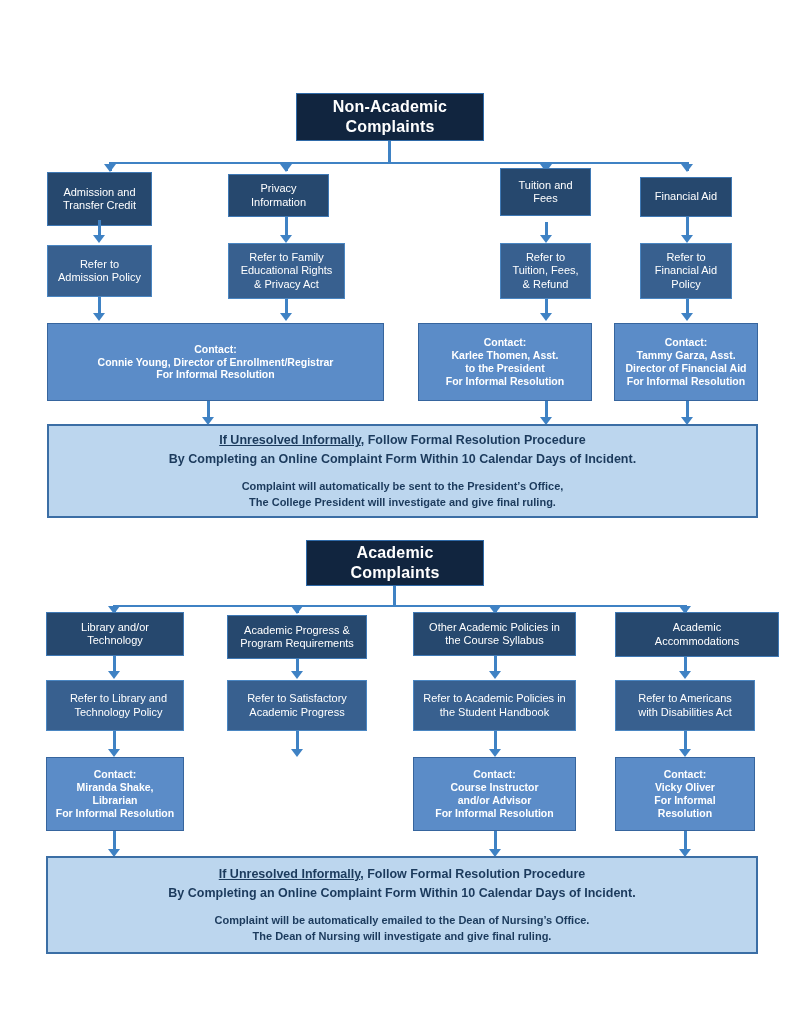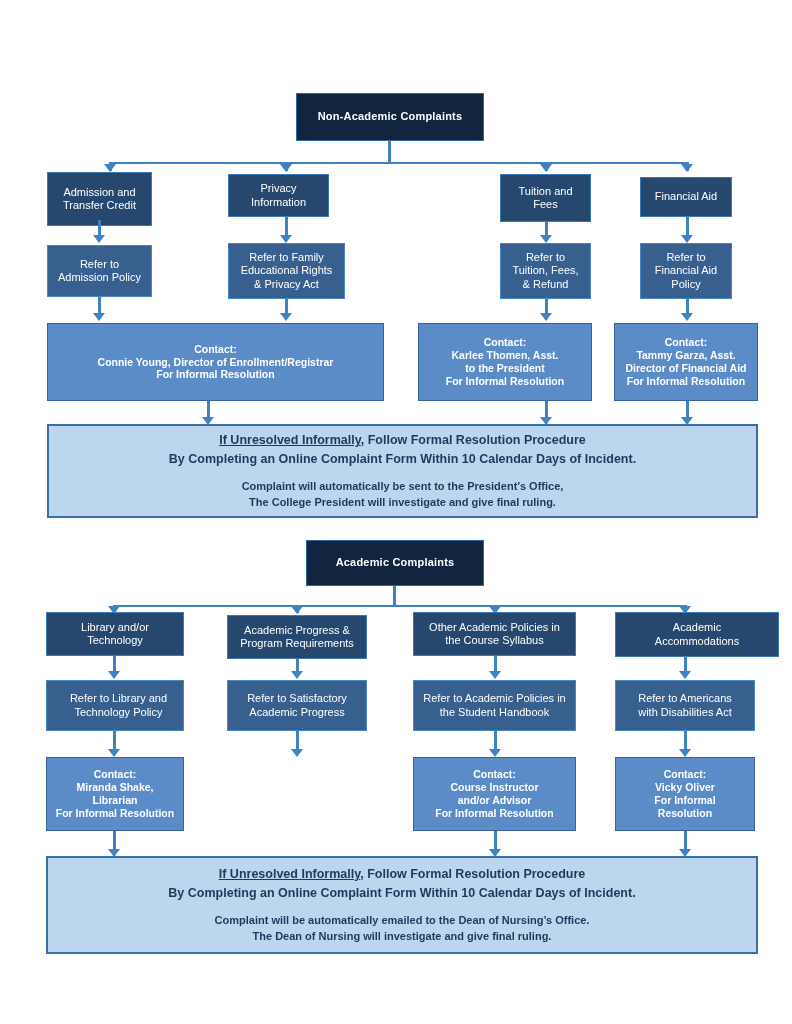--- a/index.html
+++ b/index.html
@@ -27,21 +27,21 @@
     line-height: 1.22;
     white-space: pre-line;
     padding: 2px 3px;
   }
 
   
   .title-box {
     background: #11253f;
     border: 1px solid #2f6aa8;
     font-weight: bold;
-    font-size: 11px;
+    font-size: 16px;
     letter-spacing: .2px;
   }
 
   
   .cat-box {
     background: #26486e;
     border: 1px solid #3f79b5;
     font-size: 11px;
   }
 
@@ -127,21 +127,21 @@
   <div class="v-line" style="left:285px; top:162px; height:9px;"></div>
   <div class="arrow-head" style="left:280px; top:164px;"></div>
   <div class="v-line" style="left:545px; top:162px; height:9px;"></div>
   <div class="arrow-head" style="left:540px; top:164px;"></div>
   <div class="v-line" style="left:686px; top:162px; height:9px;"></div>
   <div class="arrow-head" style="left:681px; top:164px;"></div>
 
   <div class="node cat-box" style="left:47px; top:172px; width:105px; height:54px;">Admission and
 Transfer Credit</div>
   <div class="node cat-box" style="left:228px; top:174px; width:101px; height:43px;">Privacy Information</div>
-  <div class="node cat-box" style="left:500px; top:174px; width:91px; height:48px;">Tuition and
+  <div class="node cat-box" style="left:500px; top:168px; width:91px; height:48px;">Tuition and
 Fees</div>
   <div class="node cat-box" style="left:640px; top:177px; width:92px; height:40px;">Financial Aid</div>
 
   <div class="v-line" style="left:98px; top:220px; height:17px;"></div>
   <div class="arrow-head" style="left:93px; top:235px;"></div>
   <div class="v-line" style="left:285px; top:217px; height:20px;"></div>
   <div class="arrow-head" style="left:280px; top:235px;"></div>
   <div class="v-line" style="left:545px; top:222px; height:15px;"></div>
   <div class="arrow-head" style="left:540px; top:235px;"></div>
   <div class="v-line" style="left:686px; top:217px; height:20px;"></div>

